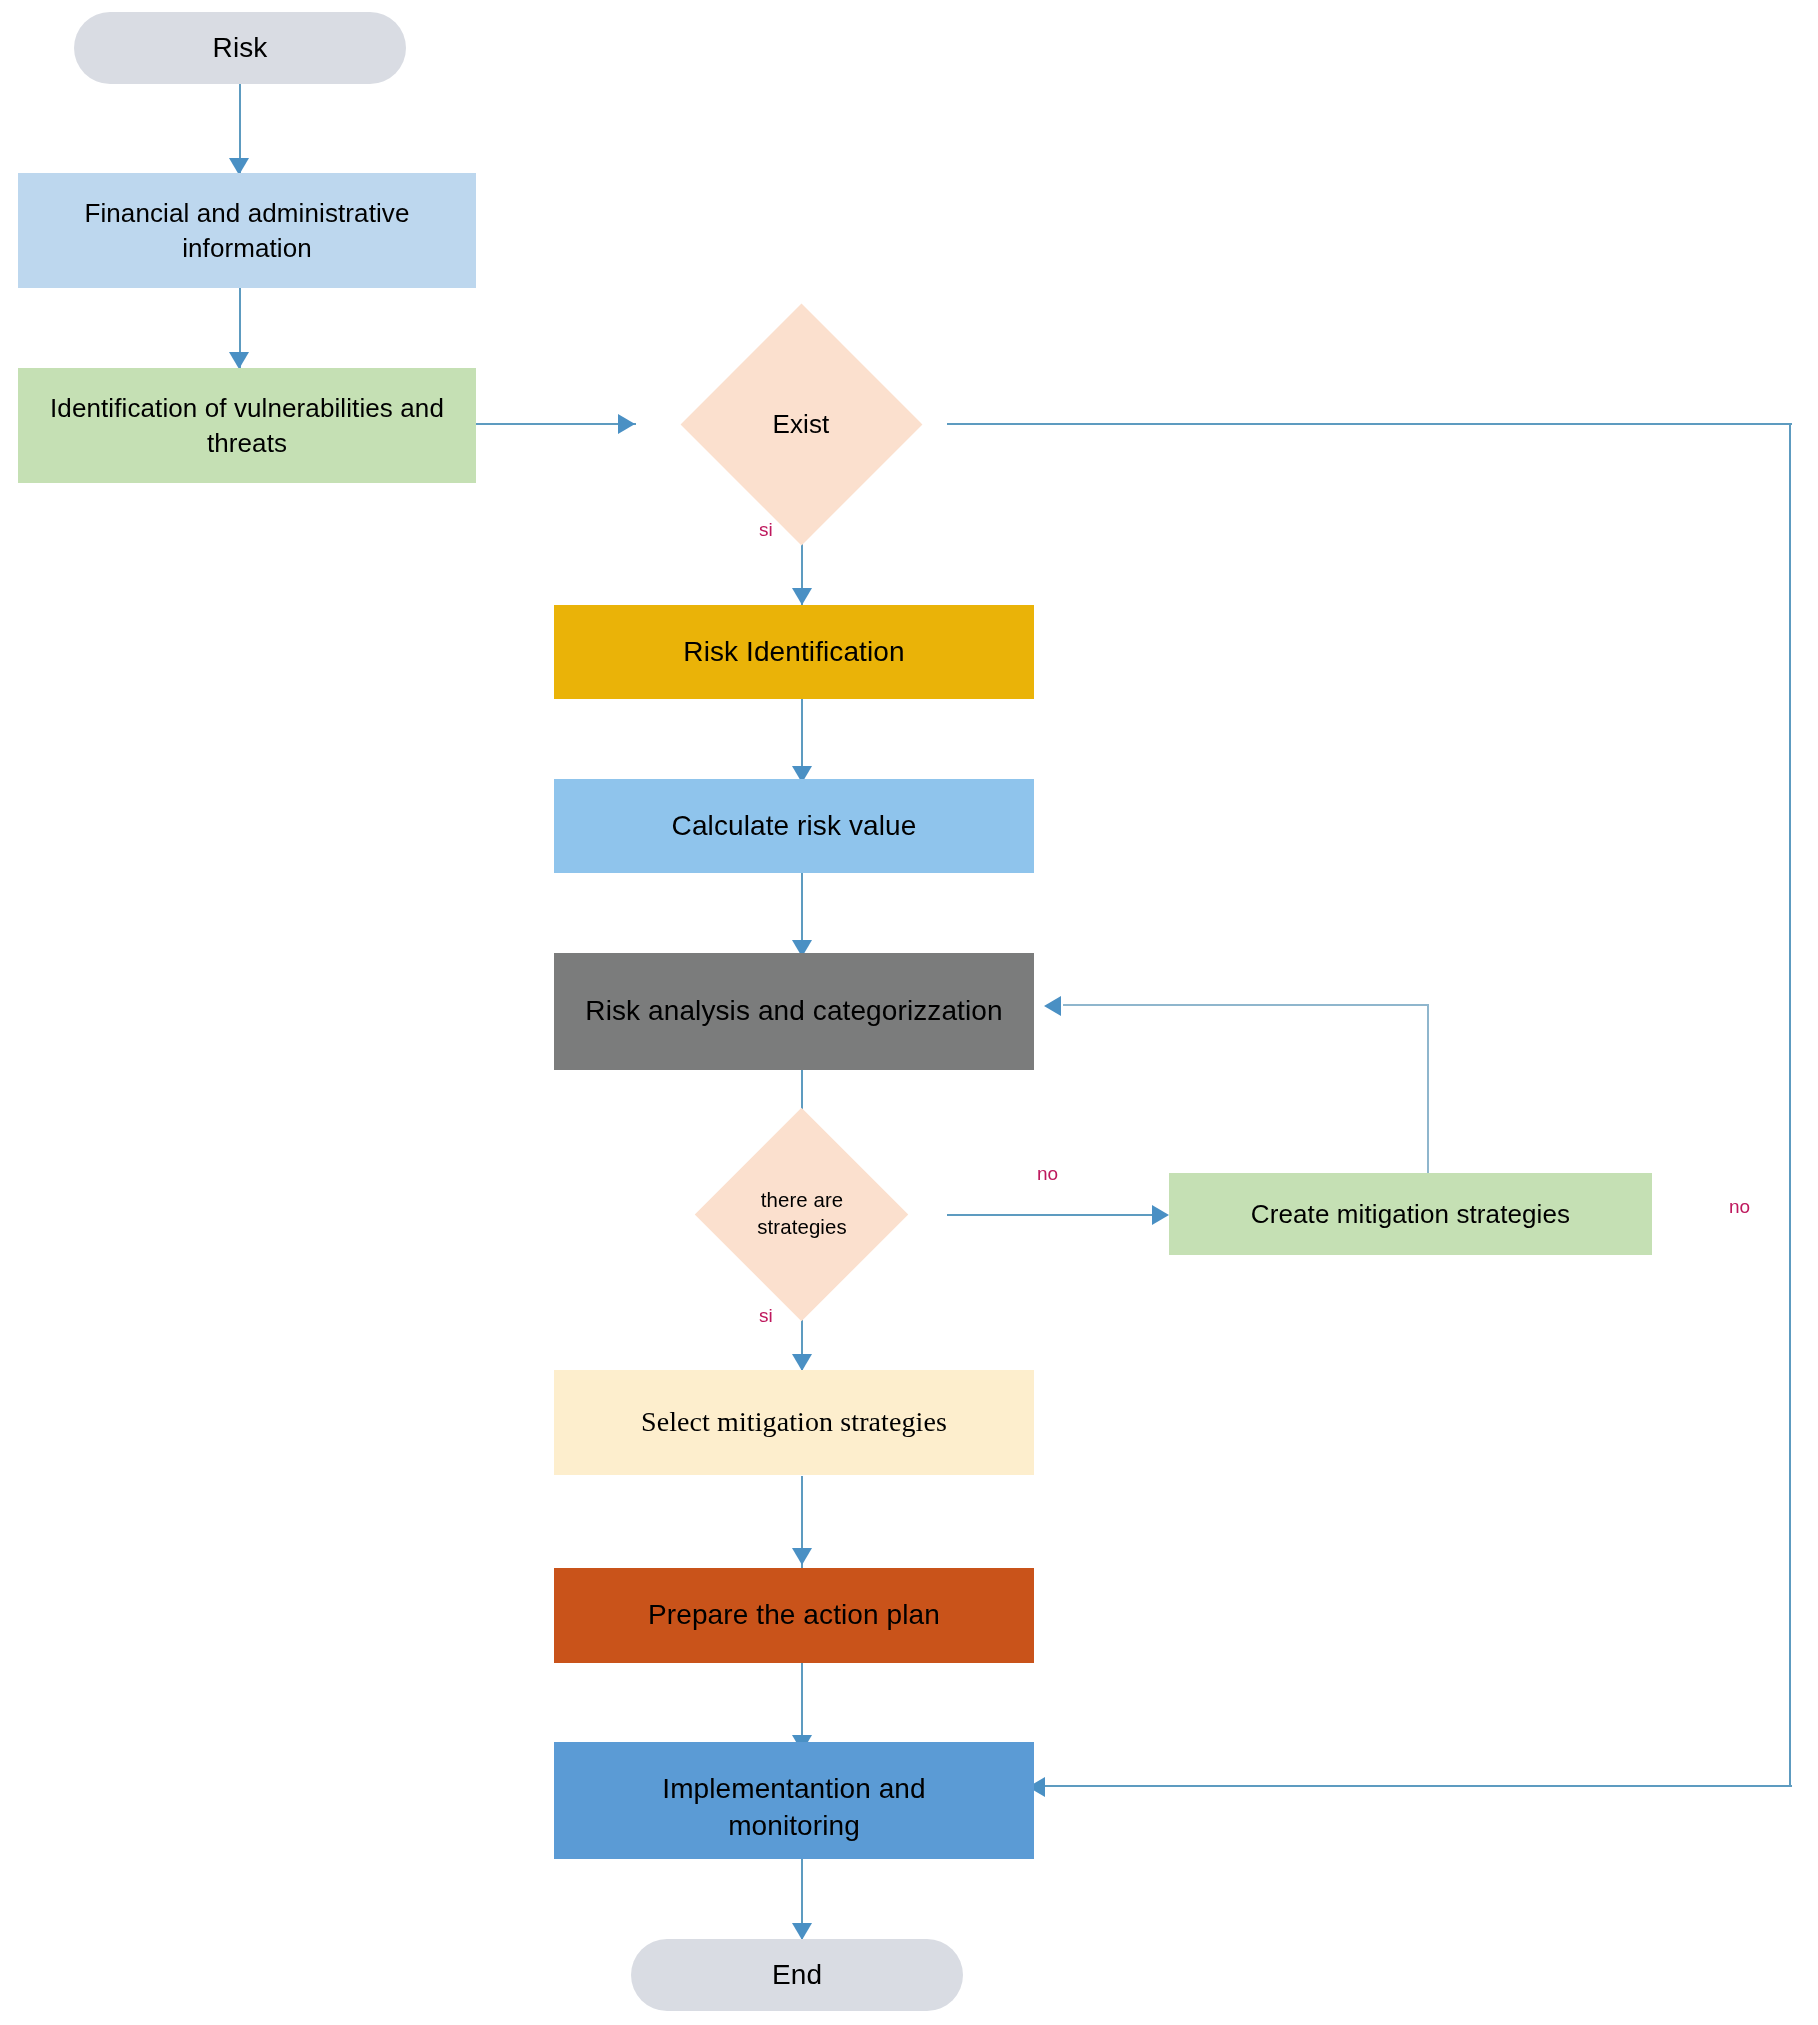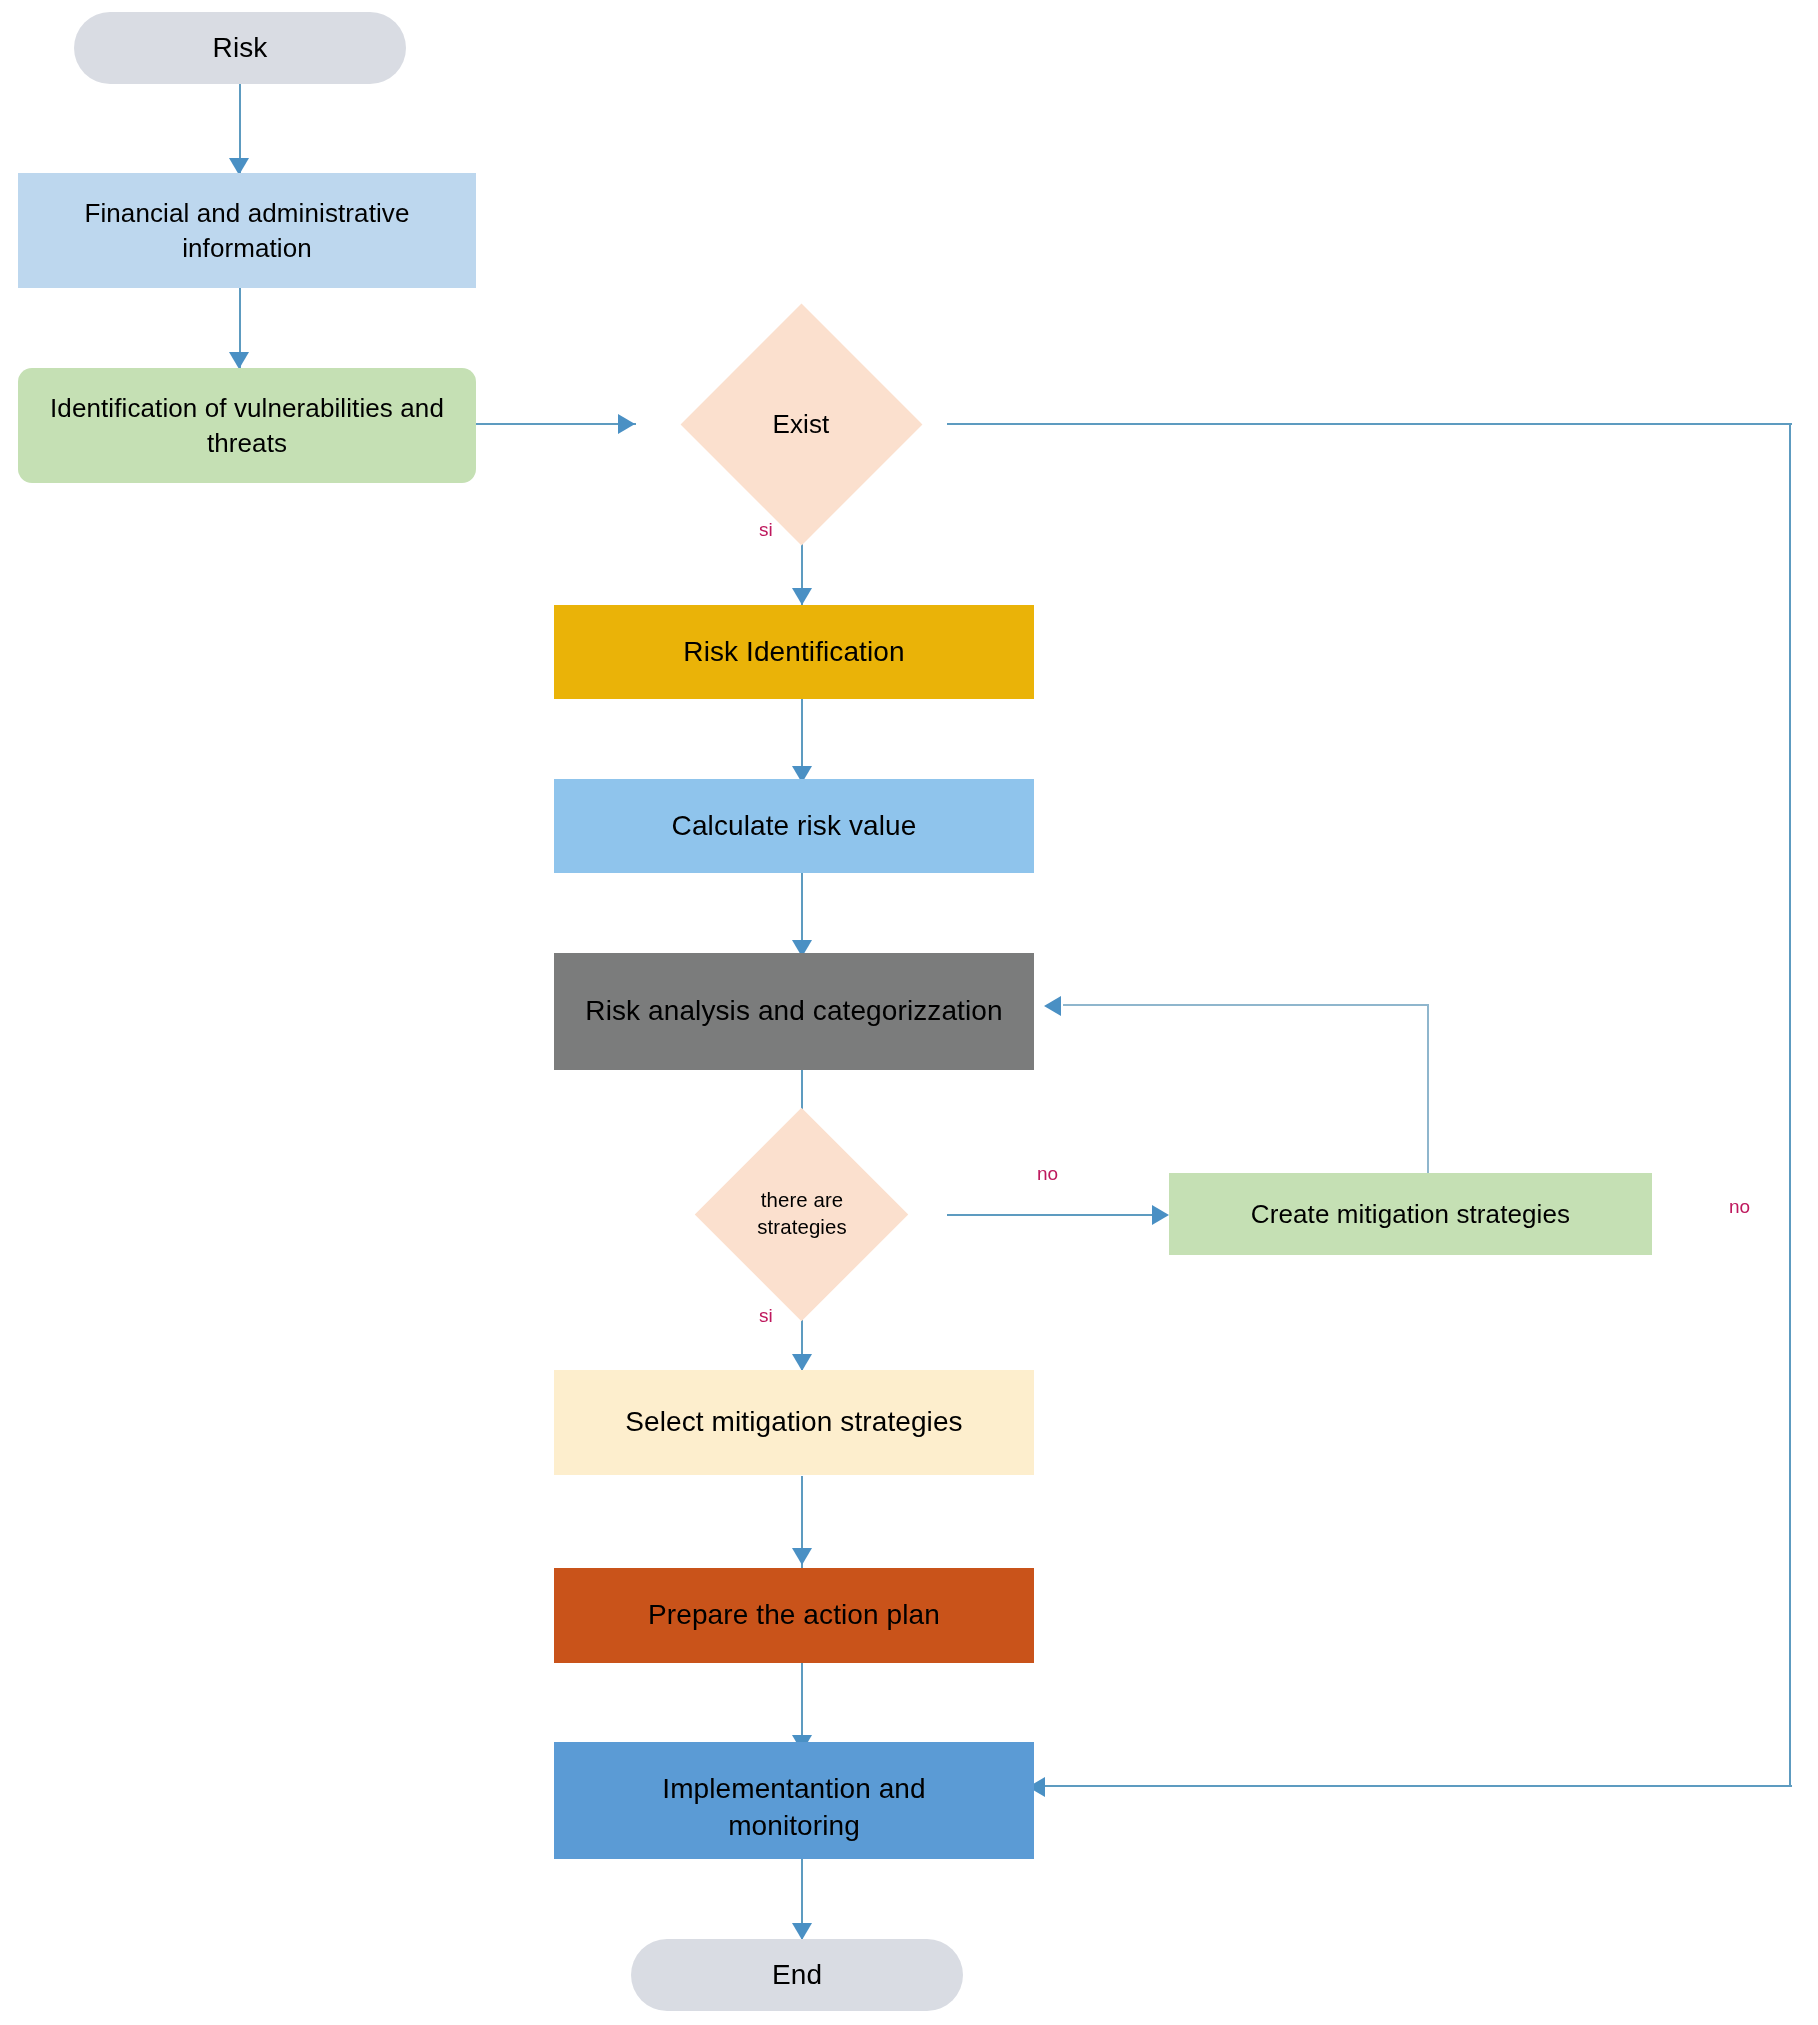--- a/index.html
+++ b/index.html
@@ -141,21 +141,21 @@
   <div class="edge-label" style="left:759px; top:1305px;">si</div>
 
   <div class="node terminator" style="left:74px; top:12px; width:332px; height:72px; font-size:28px;">
     <span class="lbl">Risk</span>
   </div>
 
   <div class="node process" style="left:18px; top:173px; width:458px; height:115px; background:#bdd7ee; font-size:26px;align-items:center;">
     <span class="lbl">Financial and administrative information</span>
   </div>
 
-  <div class="node process" style="left:18px; top:368px; width:458px; height:115px; background:#c5e0b4; font-size:26px;border-radius:14px;">
+  <div class="node process" style="left:18px; top:368px; width:458px; height:115px; background:#c5e0b4; font-size:26px;">
     <span class="lbl">Identification of vulnerabilities and threats</span>
   </div>
 
   <div class="node decision" style="left:673px; top:316px; width:256px; height:217px; font-size:26px;">
     <div class="diamond-bg" style="background:#fbe0ce; width:171px; height:171px; left:43px; top:23px;"></div>
     <span class="lbl">Exist</span>
   </div>
 
   <div class="node process" style="left:554px; top:605px; width:480px; height:94px; background:#eab308; font-size:28px;">
     <span class="lbl">Risk Identification</span>
@@ -172,21 +172,21 @@
   <div class="node decision" style="left:641px; top:1117px; width:322px; height:194px; font-size:20.4px;">
     <div class="diamond-bg" style="background:#fbe0ce; width:151px; height:151px; left:85px; top:22px;"></div>
     <span class="lbl" style="padding:0 92px;">there are strategies</span>
   </div>
 
   <div class="node process" style="left:1169px; top:1173px; width:483px; height:82px; background:#c5e0b4; font-size:26px;">
     <span class="lbl">Create mitigation strategies</span>
   </div>
 
   <div class="node process" style="left:554px; top:1370px; width:480px; height:105px; background:#fdeecd; font-size:28px;">
-    <span class="lbl" style="padding:0 58px;">Select mitigation strategies</span>
+    <span class="lbl" style="padding:0 58px;font-family:Liberation Serif, serif;">Select mitigation strategies</span>
   </div>
 
   <div class="node process" style="left:554px; top:1568px; width:480px; height:95px; background:#c9531a; font-size:28px;">
     <span class="lbl">Prepare the action plan</span>
   </div>
 
   <div class="node process" style="left:554px; top:1742px; width:480px; height:117px; background:#5b9bd5; font-size:28px;">
     <span class="lbl" style="padding:0 79px;margin-top:15px;">Implementantion and monitoring</span>
   </div>
 

